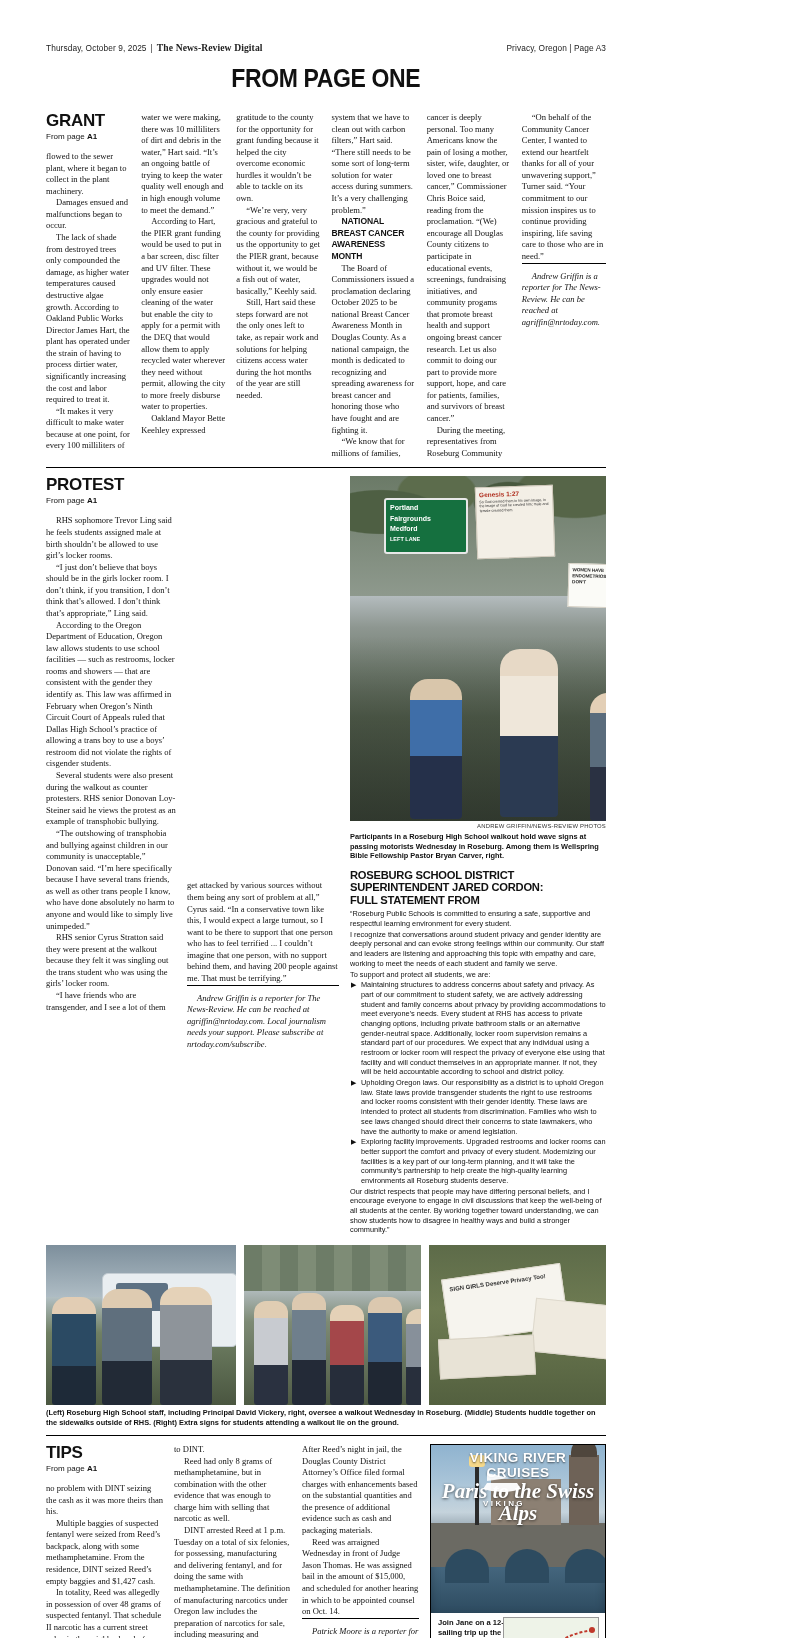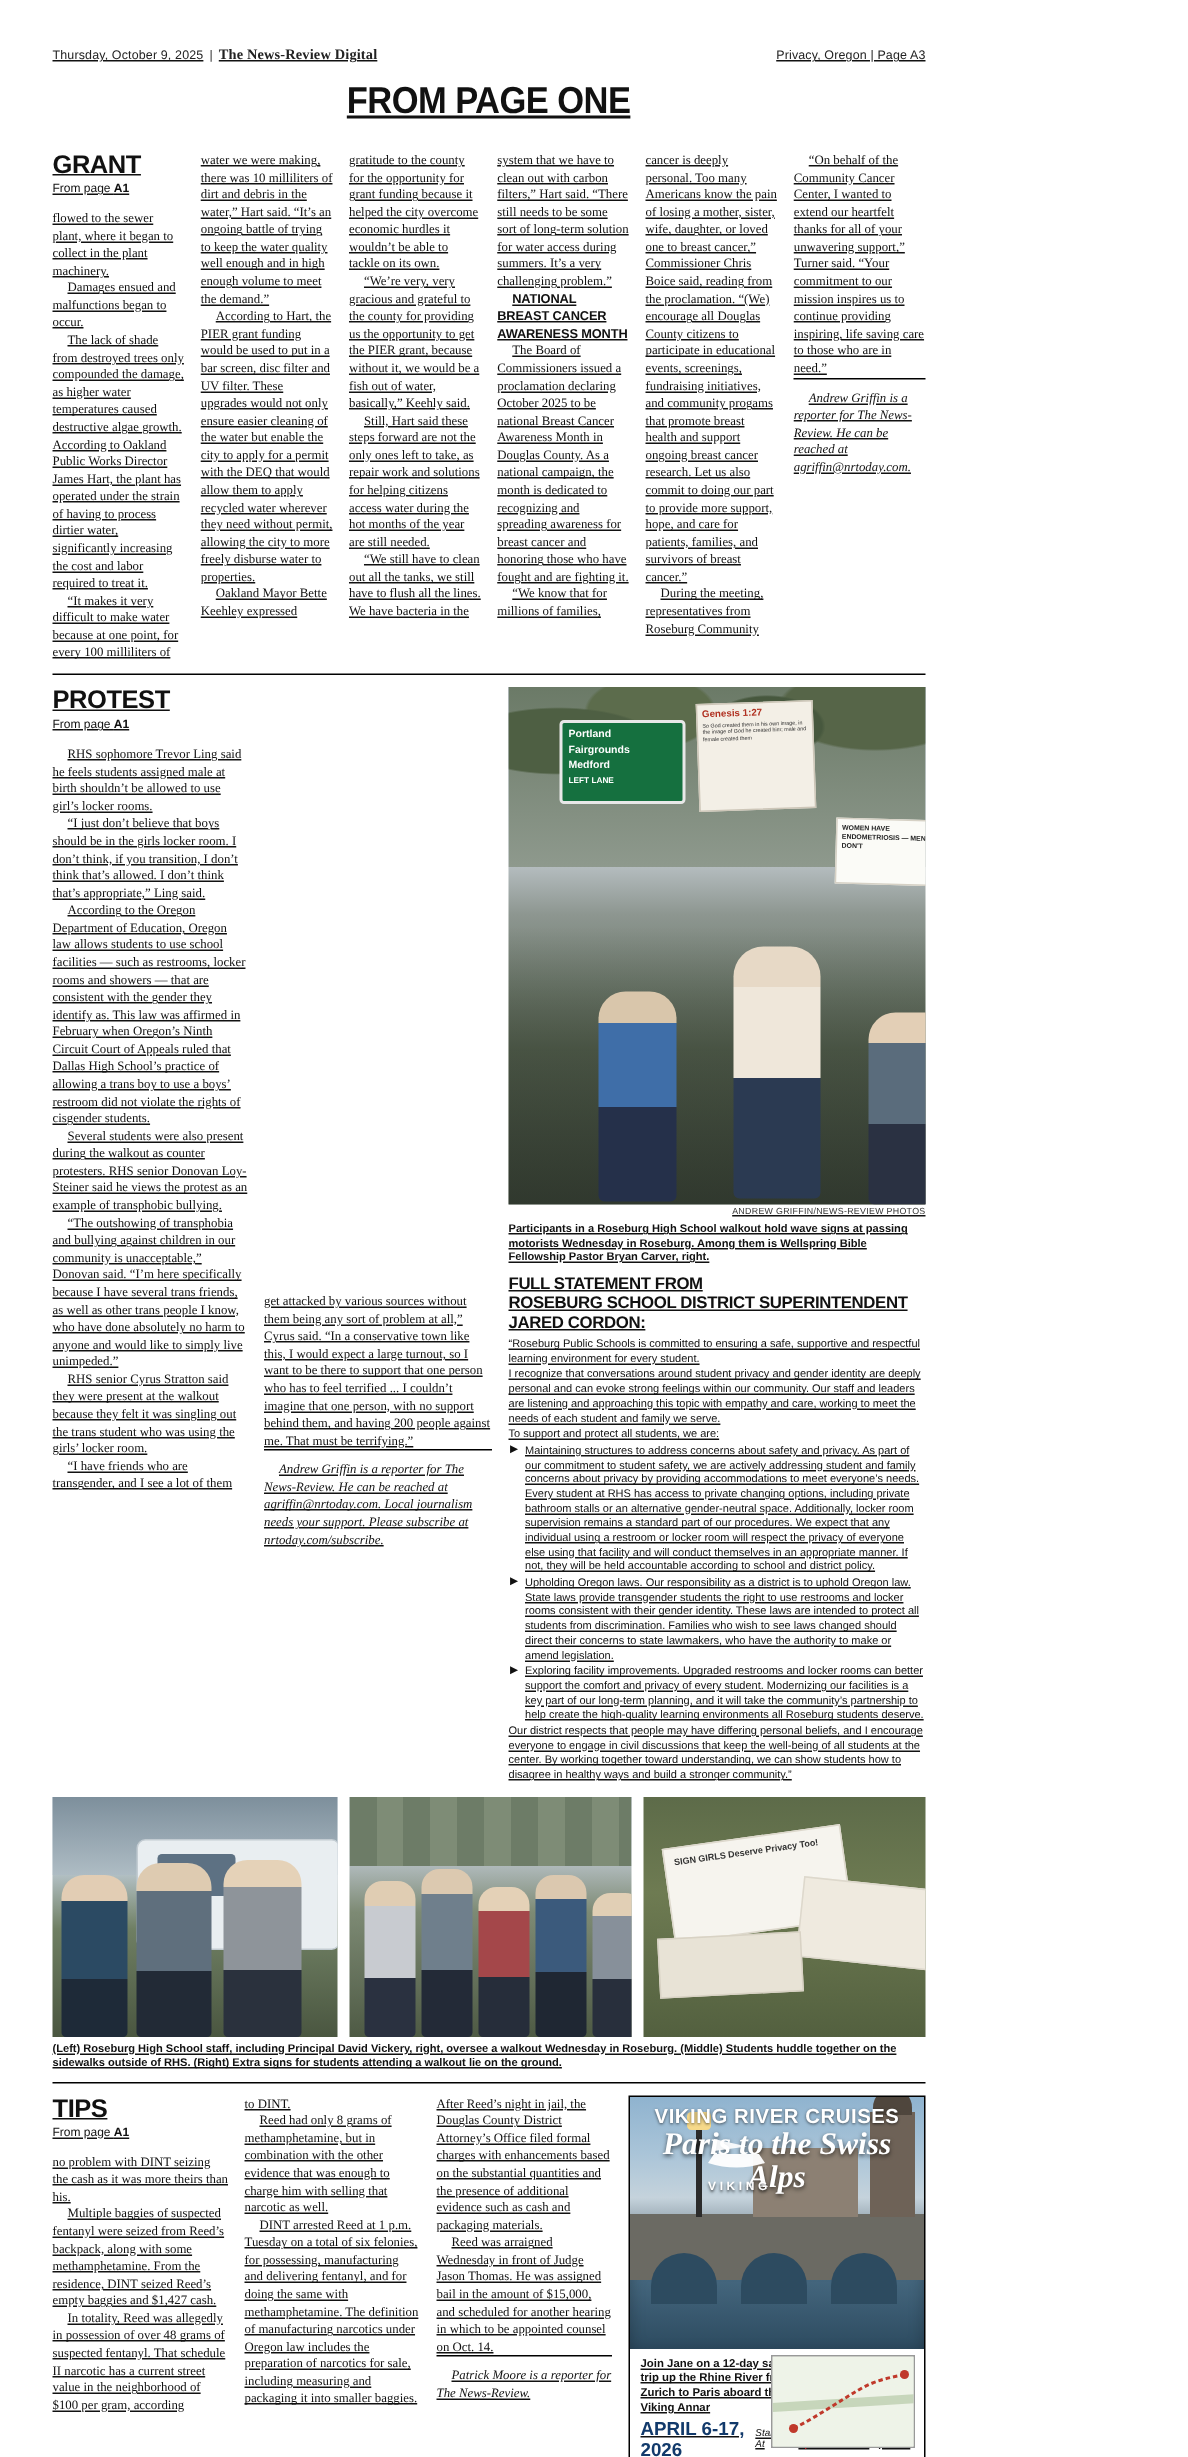--- a/index.html
+++ b/index.html
@@ -4,21 +4,21 @@
 <style>
   * { box-sizing: border-box; }
   html, body { margin:0; padding:0; }
   body {
     width: 792px; height: 1638px;
     background: #ffffff;
     font-family: "Liberation Serif", serif;
     color: #111;
     overflow: hidden;
   }
-  .page { position: relative; width: 652px; height: 1638px; padding: 5px; text-decoration: underline; }
+  .page { position: relative; width: 652px; height: 1638px; padding: 16px; }
 
   
   .masthead { padding: 26px 30px 0 30px; }
   .mast-row { display: flex; justify-content: space-between; align-items: baseline; font-size: 8.3px;
               font-family: "Liberation Sans", sans-serif; color: #222; letter-spacing: .1px; }
   .mast-left { display:flex; align-items: baseline; gap:4px; }
   .mast-left .date { font-family: "Liberation Sans", sans-serif; }
   .mast-left .sep { color:#333; }
   .mast-left .pub { font-family: "Liberation Serif", serif; font-weight: bold; font-size: 9.6px; }
   .mast-right { font-family: "Liberation Sans", sans-serif; font-size: 8.3px; }
@@ -149,21 +149,20 @@
           <p>According to Hart, the PIER grant funding would be used to put in a bar screen, disc filter and UV filter. These upgrades would not only ensure easier cleaning of the water but enable the city to apply for a permit with the DEQ that would allow them to apply recycled water wherever they need without permit, allowing the city to more freely disburse water to properties.</p>
           <p>Oakland Mayor Bette Keehley expressed</p>
         </div>
       </div>
 
       <div class="col">
         <div class="body">
           <p class="noind">gratitude to the county for the opportunity for grant funding because it helped the city overcome economic hurdles it wouldn’t be able to tackle on its own.</p>
           <p>“We’re very, very gracious and grateful to the county for providing us the opportunity to get the PIER grant, because without it, we would be a fish out of water, basically,” Keehly said.</p>
           <p>Still, Hart said these steps forward are not the only ones left to take, as repair work and solutions for helping citizens access water during the hot months of the year are still needed.</p>
-          <p>“We still have to clean out all the tanks, we still have to flush all the lines. We have bacteria in the</p>
         </div>
       </div>
 
       <div class="col">
         <div class="body">
           <p class="noind">system that we have to clean out with carbon filters,” Hart said. “There still needs to be some sort of long-term solution for water access during summers. It’s a very challenging problem.”</p>
           <p class="subhd">NATIONAL BREAST CANCER AWARENESS MONTH</p>
           <p>The Board of Commissioners issued a proclamation declaring October 2025 to be national Breast Cancer Awareness Month in Douglas County. As a national campaign, the month is dedicated to recognizing and spreading awareness for breast cancer and honoring those who have fought and are fighting it.</p>
           <p>“We know that for millions of families,</p>
         </div>
@@ -273,22 +272,22 @@
                       background:linear-gradient(#e3cfb6 0 16%, #5a6c7c 16% 58%, #2a3142 58% 100%);border-radius:18px 18px 4px 4px;"></div>
           <div style="position:absolute;left:380px;bottom:0;width:54px;height:120px;
                       background:linear-gradient(#e0cdb4 0 16%, #8a8d94 16% 60%, #2e3442 60% 100%);border-radius:18px 18px 4px 4px;"></div>
 
         </div>
 
         <div class="credit">ANDREW GRIFFIN/NEWS-REVIEW PHOTOS</div>
         <div class="caption">Participants in a Roseburg High School walkout hold wave signs at passing motorists Wednesday in Roseburg. Among them is Wellspring Bible Fellowship Pastor Bryan Carver, right.</div>
 
         <div class="statement" style="margin-top:8px;">
+          <div class="stmt-kicker">ROSEBURG SCHOOL DISTRICT SUPERINTENDENT JARED CORDON:</div>
           <div class="stmt-kicker">FULL STATEMENT FROM</div>
-          <div class="stmt-kicker">ROSEBURG SCHOOL DISTRICT SUPERINTENDENT JARED CORDON:</div>
           <div class="stmt-body">
             <p>“Roseburg Public Schools is committed to ensuring a safe, supportive and respectful learning environment for every student.</p>
             <p>I recognize that conversations around student privacy and gender identity are deeply personal and can evoke strong feelings within our community. Our staff and leaders are listening and approaching this topic with empathy and care, working to meet the needs of each student and family we serve.</p>
             <p>To support and protect all students, we are:</p>
             <ul class="stmt-list">
               <li>
                 <span class="tri">▶</span>
                 <span>Maintaining structures to address concerns about safety and privacy. As part of our commitment to student safety, we are actively addressing student and family concerns about privacy by providing accommodations to meet everyone’s needs. Every student at RHS has access to private changing options, including private bathroom stalls or an alternative gender-neutral space. Additionally, locker room supervision remains a standard part of our procedures. We expect that any individual using a restroom or locker room will respect the privacy of everyone else using that facility and will conduct themselves in an appropriate manner. If not, they will be held accountable according to school and district policy.</span>
               </li>
               <li>

